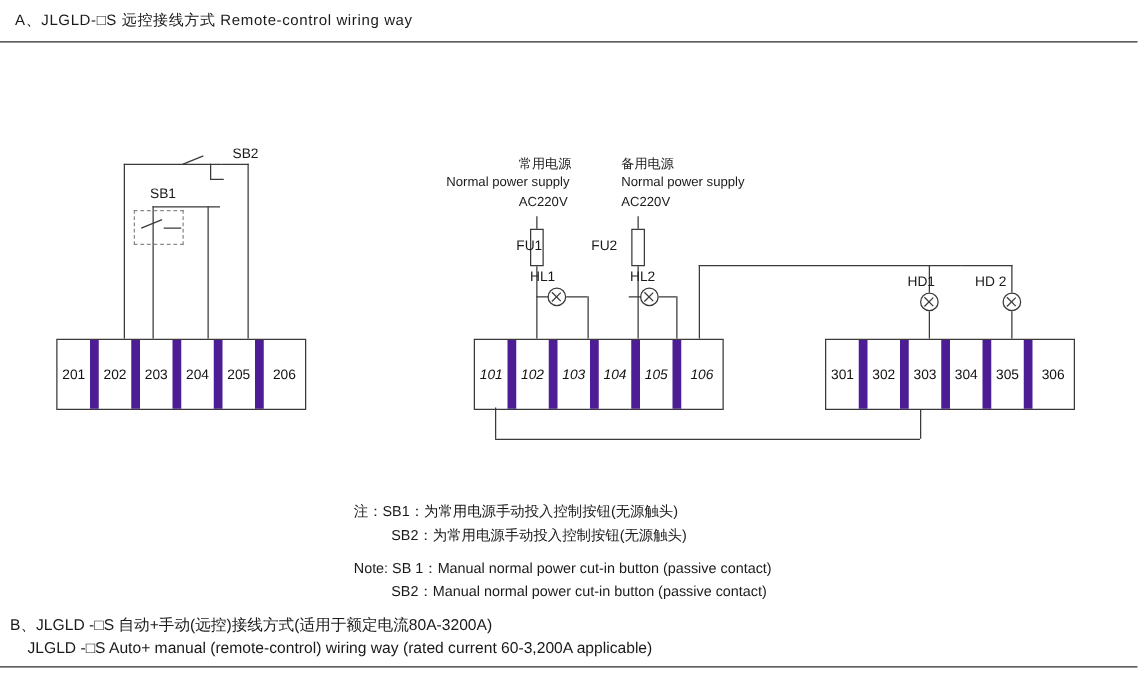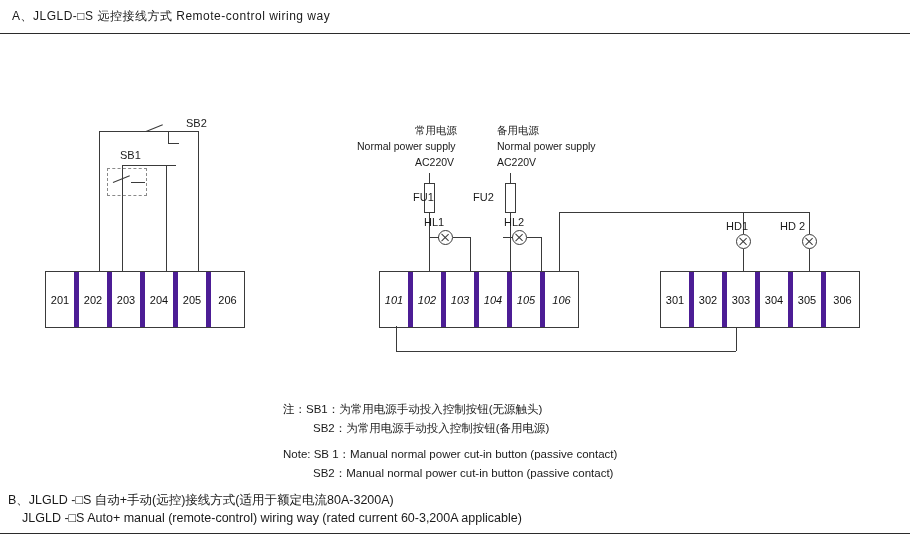--- a/index.html
+++ b/index.html
@@ -23,21 +23,21 @@
 
   
   .block{
     border:1px solid #3a3a3a;
     display:flex;
     background:#fff;
     box-sizing:border-box;
   }
   .cell{
     box-sizing:border-box;
-    border-right:5px solid #4c1d95;
+    border-right:7px solid #4c1d95;
     width:33px;height:55px;
     display:flex;align-items:center;justify-content:center;
     font-size:11px;color:#111;
   }
   .cell:last-child{border-right:none;}
 
   
   .hline{background:#3a3a3a;height:1px;}
   .vline{background:#3a3a3a;width:1px;}
 
@@ -172,19 +172,19 @@
     <div class="cell">302</div>
     <div class="cell">303</div>
     <div class="cell">304</div>
     <div class="cell">305</div>
     <div class="cell">306</div>
   </div>
 
 <div class="abs note" style="left:283px;top:402px;">
   <span>注：</span><span>SB1：为常用电源手动投入控制按钮(无源触头)</span>
 </div>
-<div class="abs note" style="left:313px;top:421px;">SB2：为常用电源手动投入控制按钮(备用电源)</div>
+<div class="abs note" style="left:313px;top:421px;">SB2：为常用电源手动投入控制按钮(无源触头)</div>
 <div class="abs note" style="left:283px;top:447px;">Note: SB 1：Manual normal power cut-in button (passive contact)</div>
 <div class="abs note" style="left:313px;top:466px;">SB2：Manual normal power cut-in button (passive contact)</div>
 
 <div class="abs foot" style="left:8px;top:492px;">B、JLGLD -□S 自动+手动(远控)接线方式(适用于额定电流80A-3200A)</div>
 <div class="abs foot" style="left:22px;top:511px;">JLGLD -□S Auto+ manual (remote-control) wiring way (rated current 60-3,200A applicable)</div>
 <div class="abs rule" id="rule-bottom"></div>
 
 </body></html>

